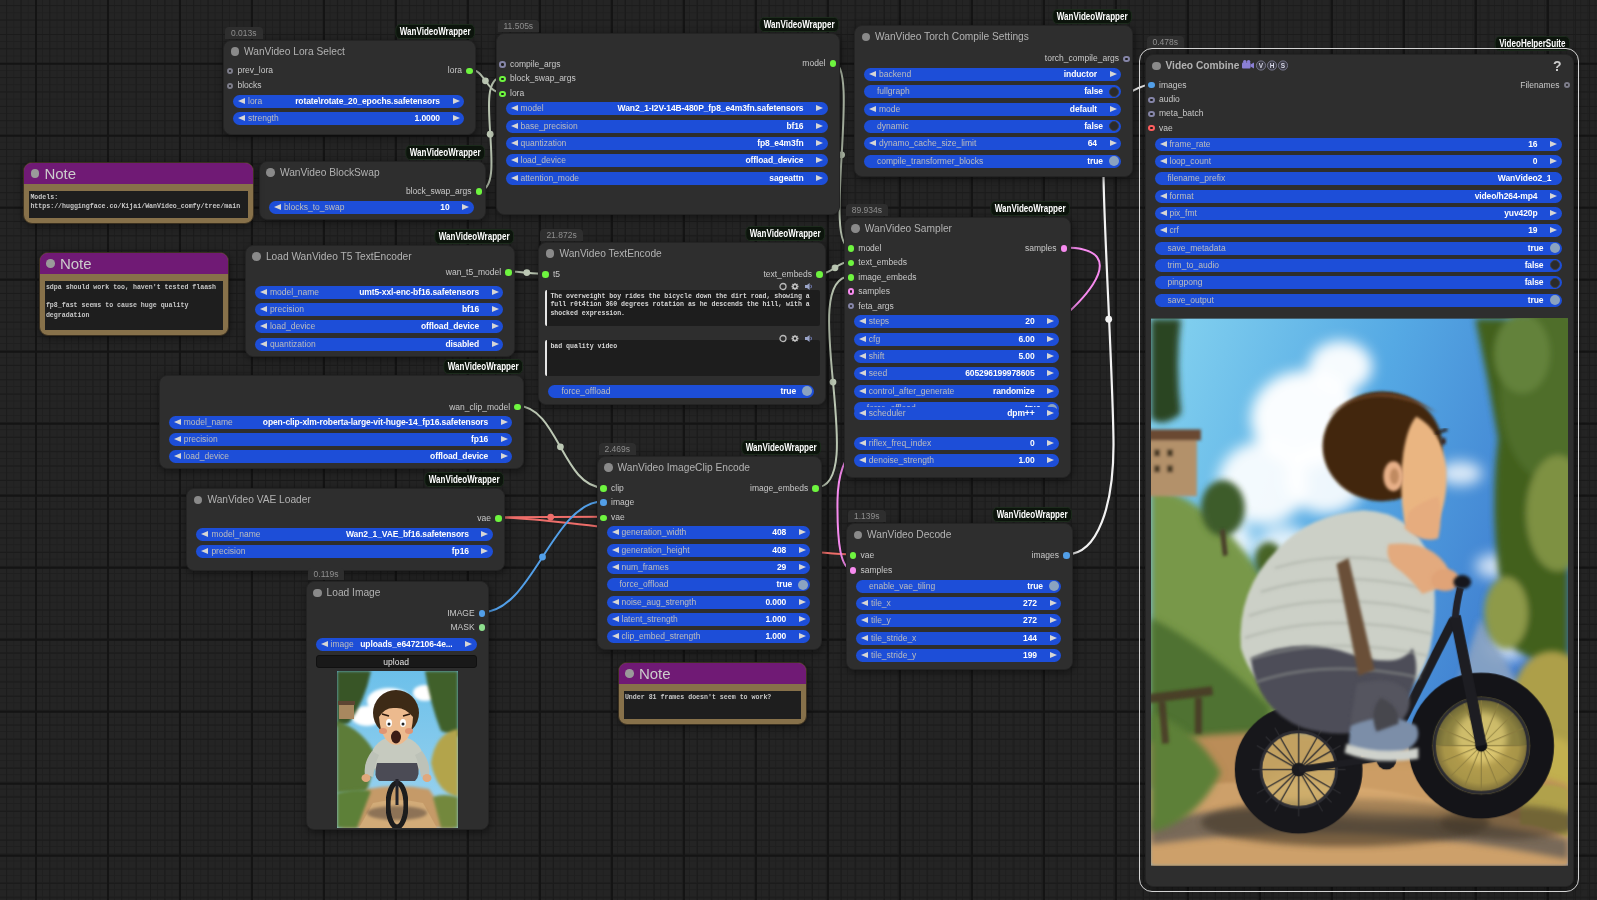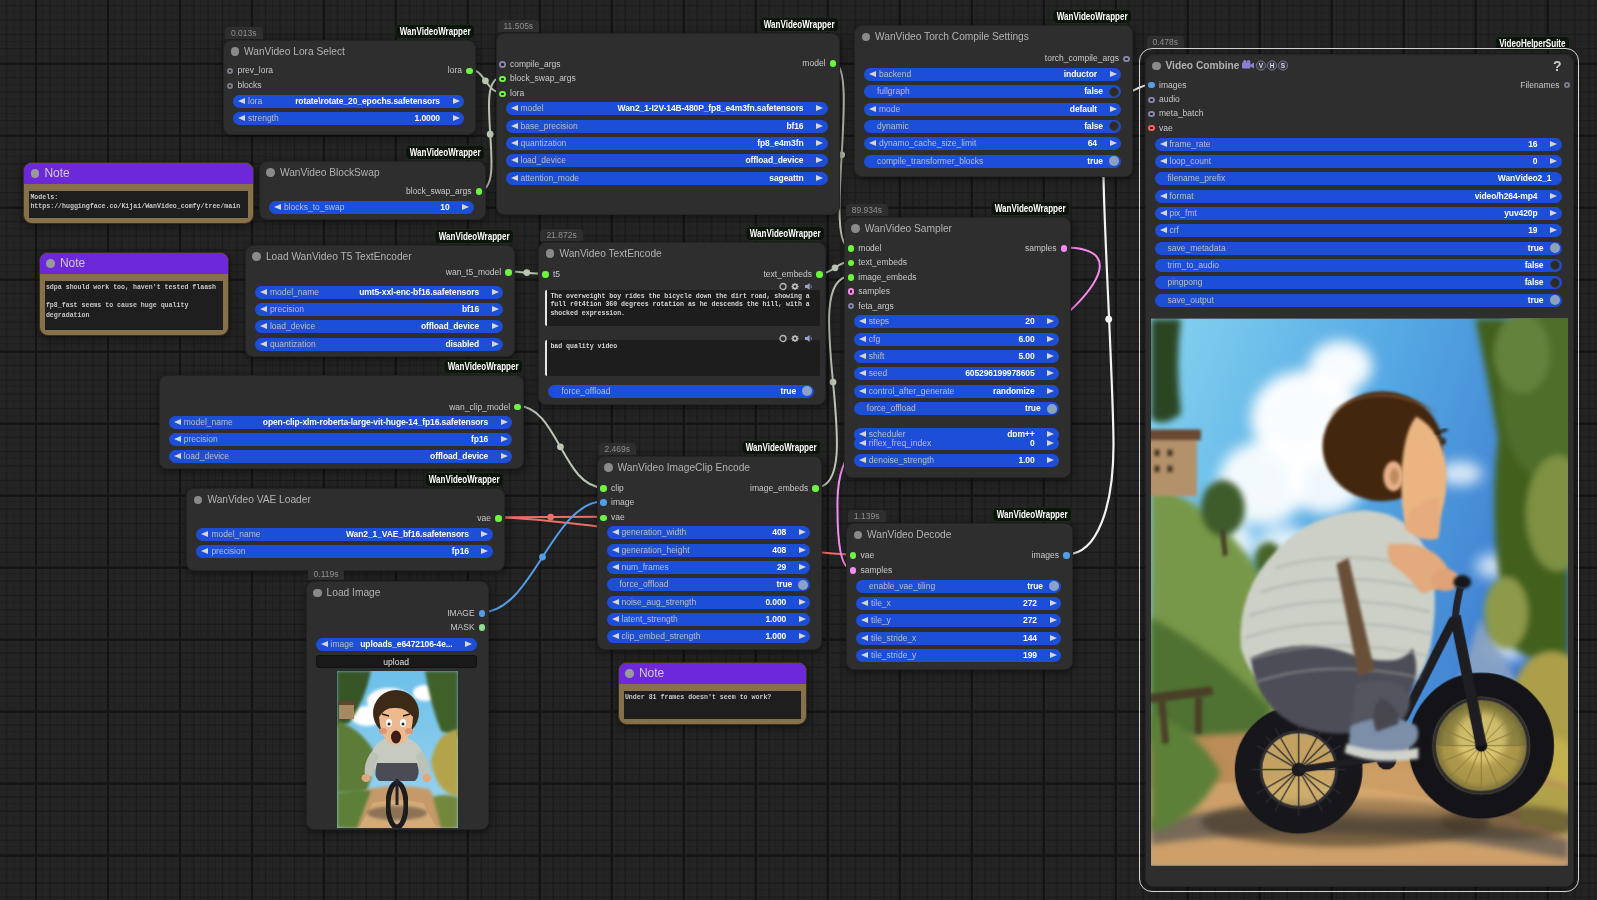--- a/index.html
+++ b/index.html
@@ -43,22 +43,22 @@
 .tog.on{background:#8ba3c0;} .tog.off{background:#2b2b2b;border:1px solid #3e3e3e;box-sizing:border-box;}
 .lb2{position:absolute;left:13px;}
 .btn{position:absolute;left:9px;right:11px;height:13px;background:#191919;border-radius:3px;
  font-size:8.5px;line-height:12px;color:#e4e4e4;text-align:center;border:1px solid #101010;box-sizing:border-box;}
 .ta{position:absolute;left:6px;right:5.5px;background:#1d1d1d;border-radius:2px;
  border-left:2.3px solid #e6e6e6;box-sizing:border-box;color:#d6d6d6;white-space:pre;overflow:hidden;
  font-family:"Liberation Mono",monospace;font-size:6.55px;font-weight:bold;line-height:8.65px;padding:2.5px 0 0 3px;}
 .icons{position:absolute;right:12px;height:9px;} .icons svg{display:block;}
 .note{position:absolute;background:#87714a;border:1px solid #3a3020;border-radius:9px;
  box-shadow:1px 2px 8px rgba(0,0,0,.5);z-index:2;box-sizing:border-box;overflow:hidden;}
-.note .nt{position:absolute;left:0;top:0;right:0;height:21px;background:#6d28d9;color:#cccccc;
- font-size:12px;line-height:21px;text-decoration:underline;}
+.note .nt{position:absolute;left:0;top:0;right:0;height:21px;background:#701a75;color:#cccccc;
+ font-size:15px;line-height:21px;text-decoration:underline;}
 .note .nt .tx{position:absolute;left:20px;}
 .note .body{position:absolute;background:#1e1e1e;color:#c8c8c8;font-family:"Liberation Mono",monospace;
  font-size:6.6px;font-weight:bold;line-height:9.2px;padding:2.5px 2px 2px 1px;box-sizing:border-box;}
 .q{position:absolute;right:11px;top:3px;color:#cccccc;font-weight:bold;font-size:14px;z-index:3;}
 </style></head><body>
 <div id="cv">
     <svg class="links" width="1597" height="900">
       <path d="M 469.5 69.3 C 485.5 69.3 485.4 92.3 501.4 92.3" stroke="#bcc8b4" stroke-width="2.0" fill="none"></path>
       <circle cx="485.4" cy="80.8" r="3.4" fill="#bcc8b4"></circle>
       <path d="M 479.1 190.6 C 509.1 190.6 471.4 77.8 501.4 77.8" stroke="#bcc8b4" stroke-width="2.0" fill="none"></path>
@@ -330,21 +330,21 @@
         <span class="la"></span>
         <span class="lb">control_after_generate</span>
         <span class="vl">randomize</span>
         <span class="ra"></span>
       </div>
       <div class="wid" style="top:184.6px">
         <span class="lb2">force_offload</span>
         <span class="vt">true</span>
         <span class="tog on"></span>
       </div>
-      <div class="wid" style="top:210px">
+      <div class="wid" style="top:189px">
         <span class="la"></span>
         <span class="lb">scheduler</span>
         <span class="vl">dpm++</span>
         <span class="ra"></span>
       </div>
       <div class="wid" style="top:219.3px">
         <span class="la"></span>
         <span class="lb">riflex_freq_index</span>
         <span class="vl">0</span>
         <span class="ra"></span>

